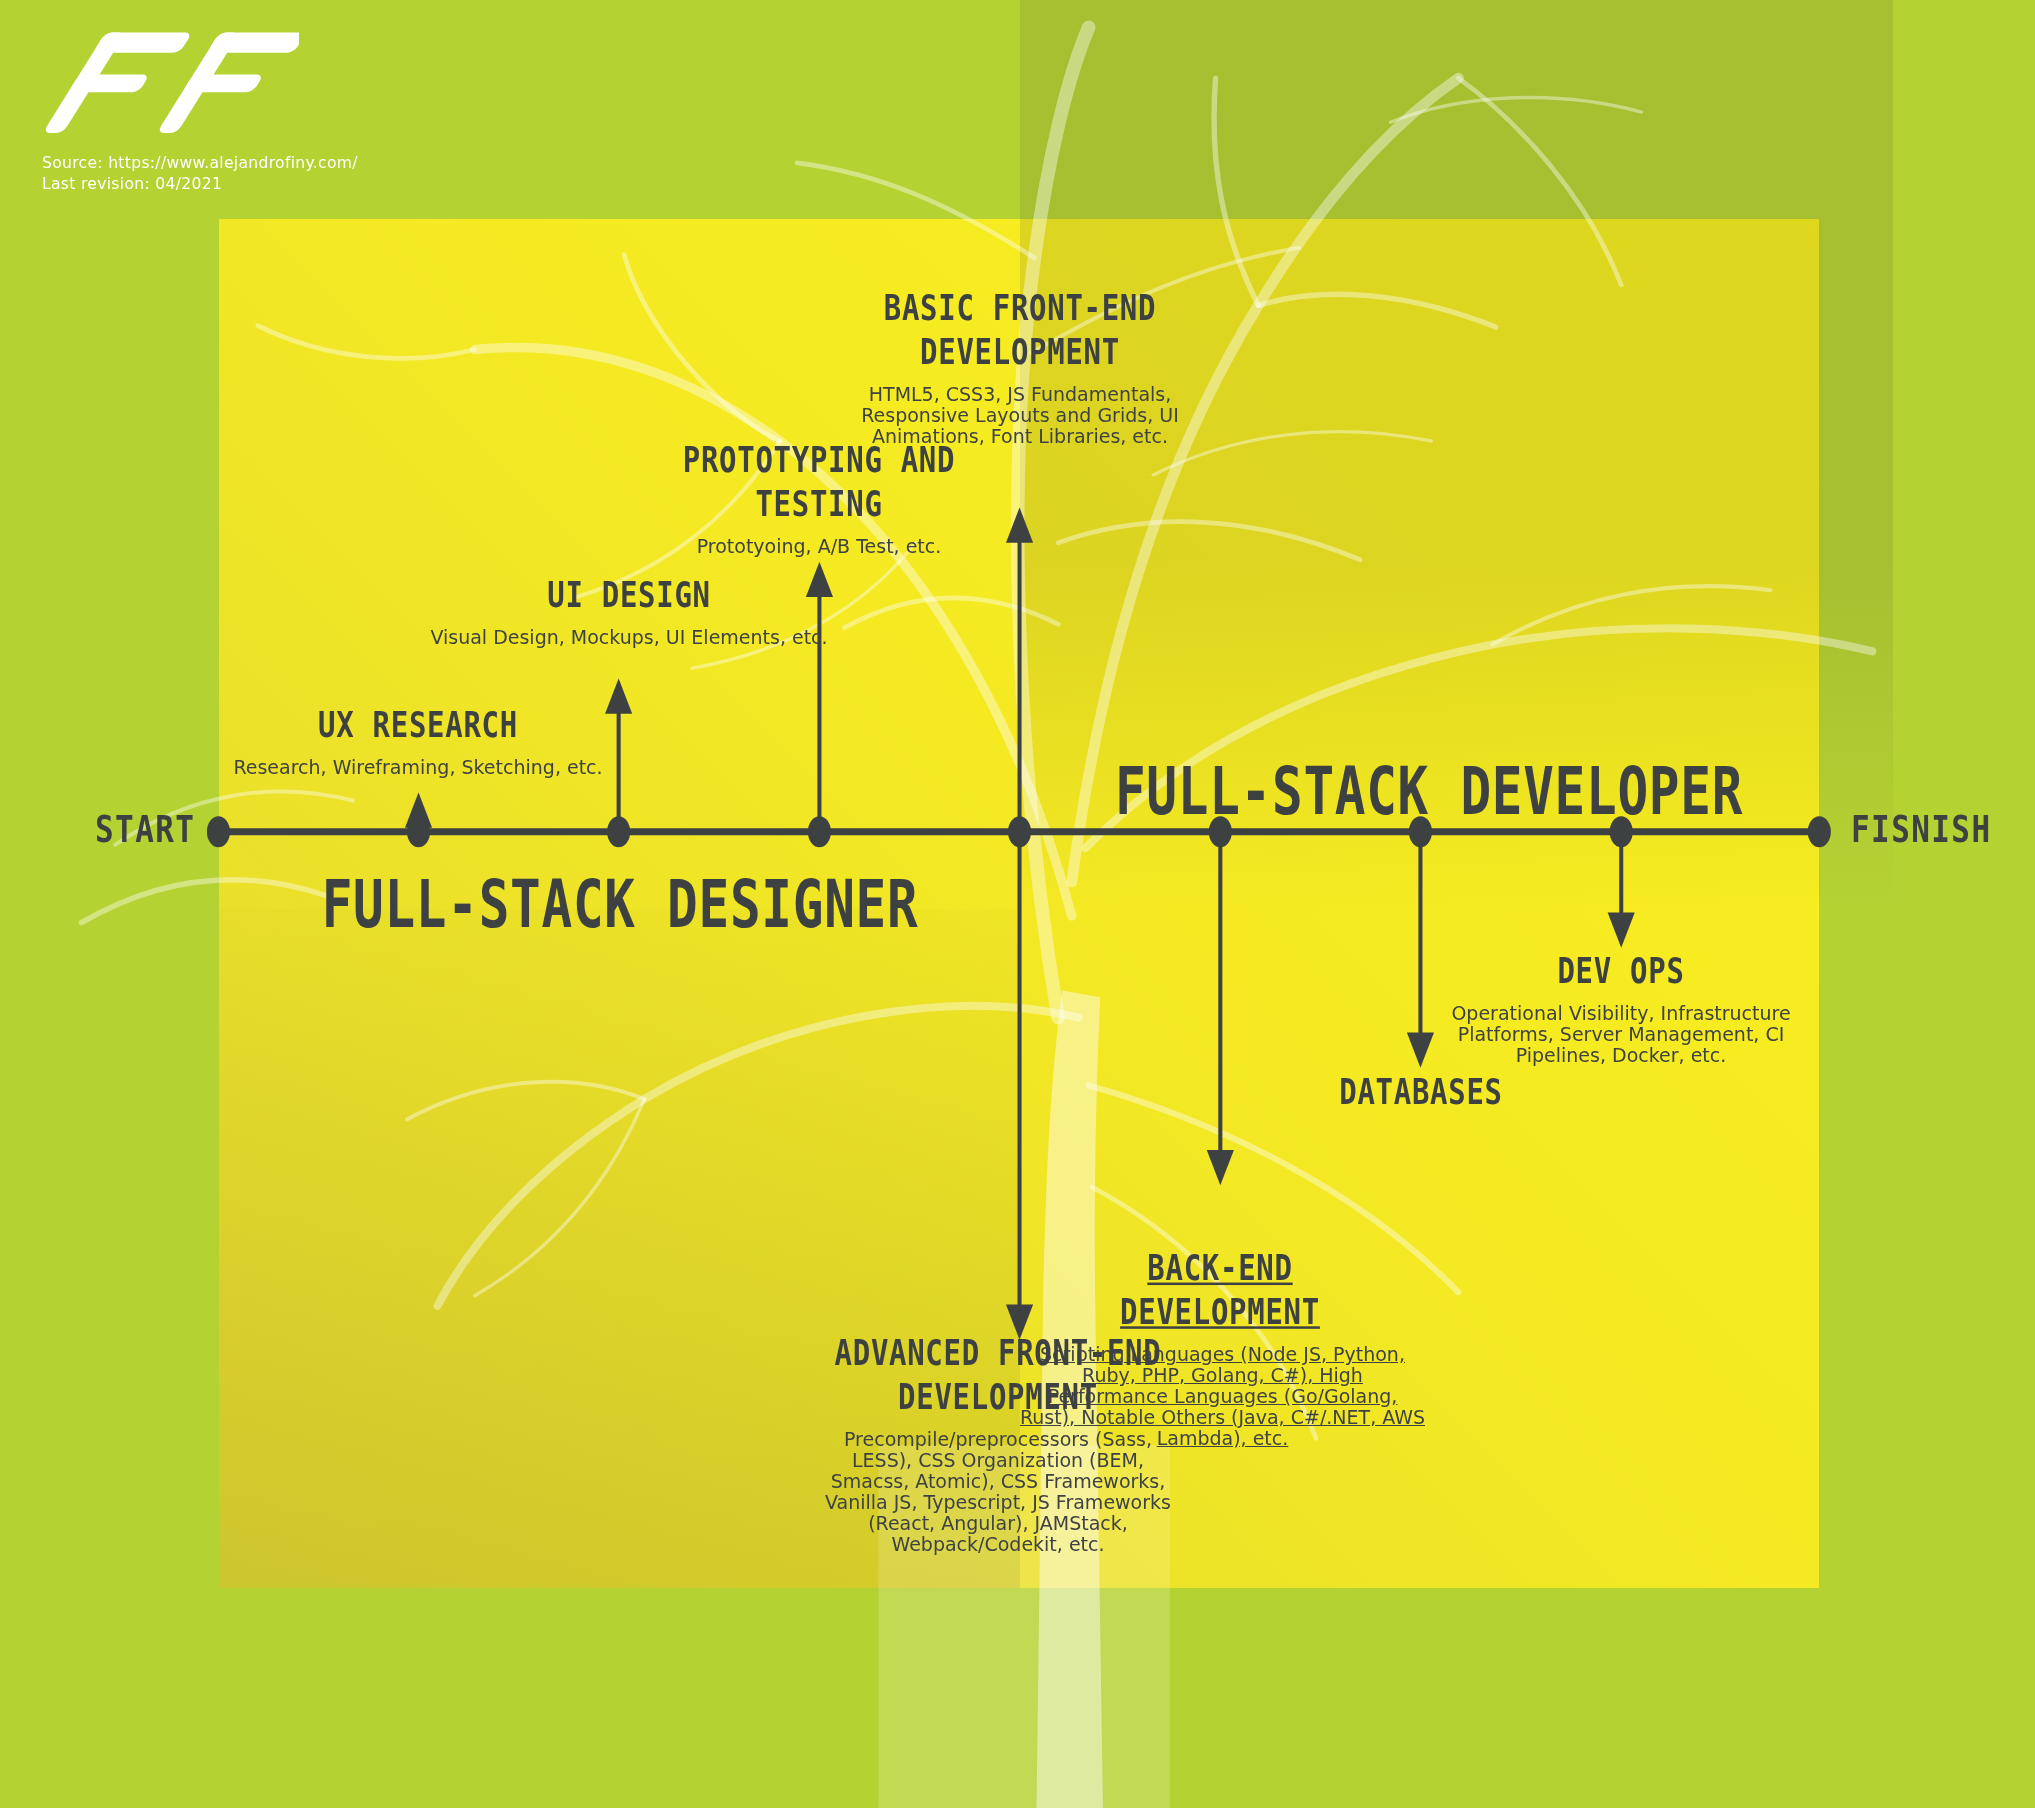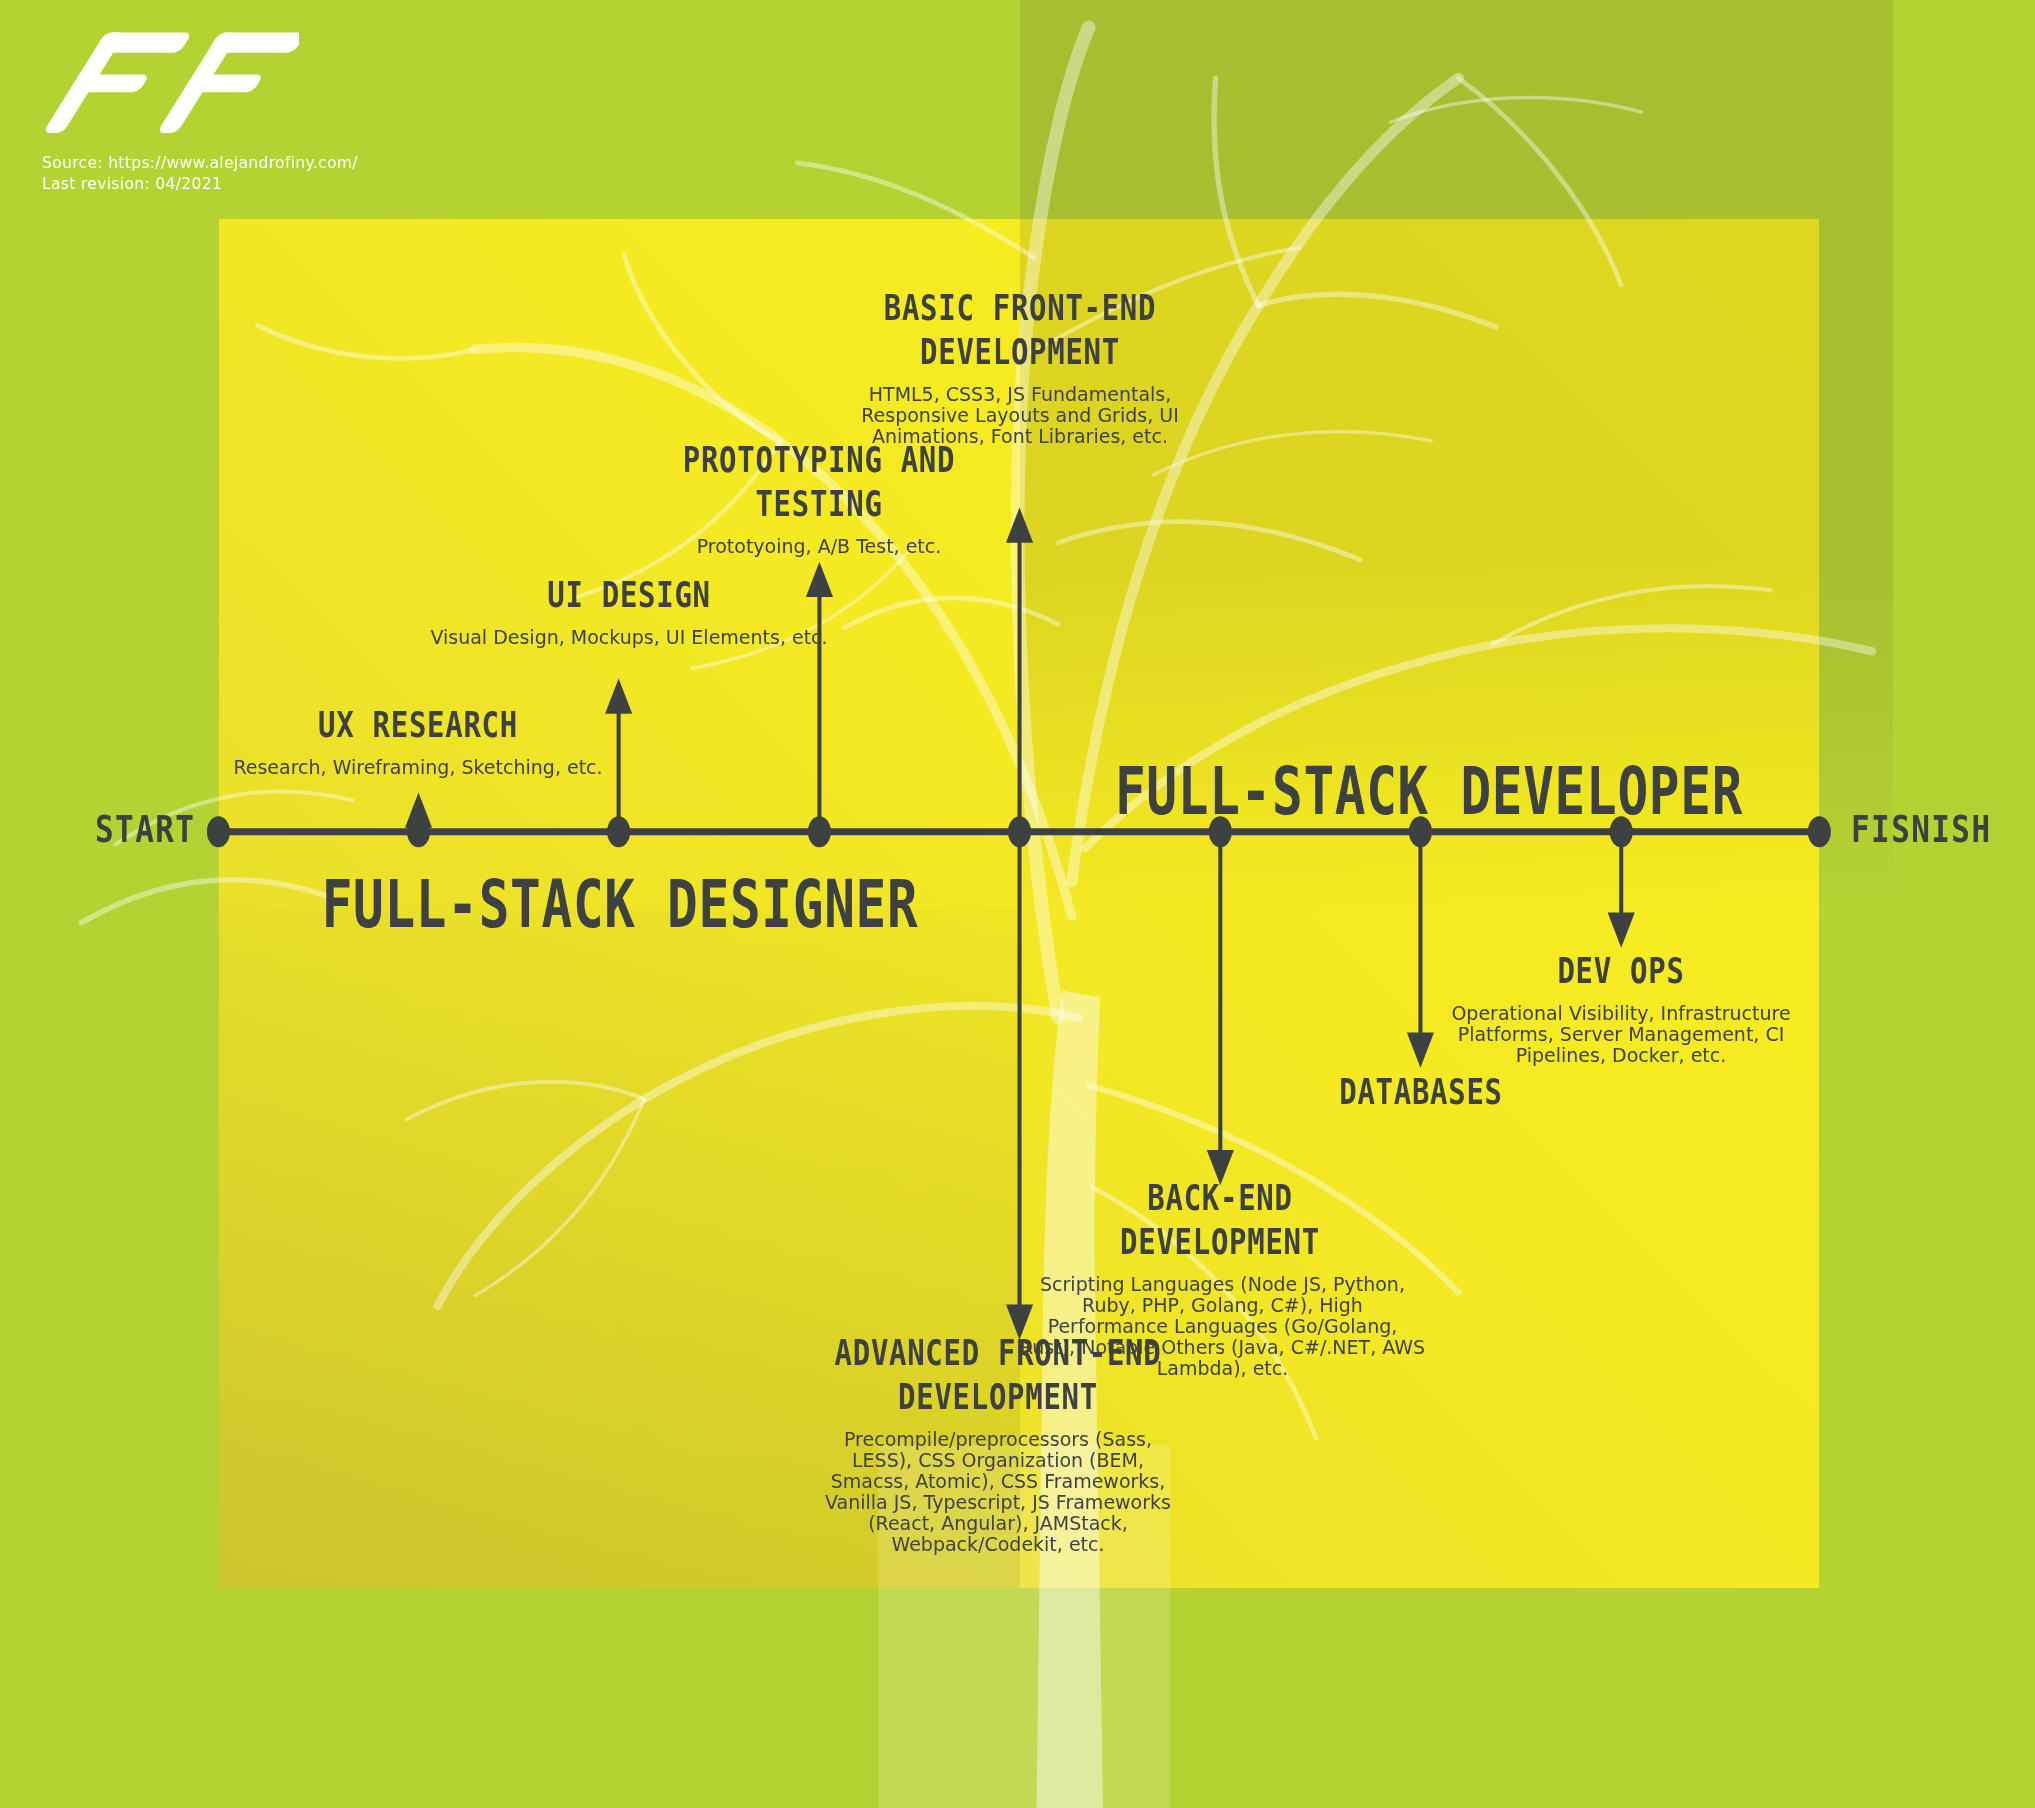--- a/index.html
+++ b/index.html
@@ -173,21 +173,21 @@
   </div>
   <div class="milestone" style="left:803px;top:304px;width:434px;">
     <div class="ms-title" style="width:299px;">BASIC FRONT-END DEVELOPMENT</div>
     <div class="ms-desc" style="width:353px;">HTML5, CSS3, JS Fundamentals, Responsive Layouts and Grids, UI Animations, Font Libraries, etc.</div>
   </div>
 
   <div class="milestone" style="left:781px;top:1349px;width:434px;">
     <div class="ms-title" style="width:380px;">ADVANCED FRONT-END DEVELOPMENT</div>
     <div class="ms-desc" style="width:353px;">Precompile/preprocessors (Sass, LESS), CSS Organization (BEM, Smacss, Atomic), CSS Frameworks, Vanilla JS, Typescript, JS Frameworks (React, Angular), JAMStack, Webpack/Codekit, etc.</div>
   </div>
-  <div class="milestone" style="left:1003px;top:1194px;width:434px;">
+  <div class="milestone" style="left:1003px;top:1264px;width:434px;text-decoration:underline;">
     <div class="ms-title" style="width:312px;">BACK-END DEVELOPMENT</div>
     <div class="ms-desc" style="width:407px;margin-left:16px;">Scripting Languages (Node JS, Python, Ruby, PHP, Golang, C#), High Performance Languages (Go/Golang, Rust), Notable Others (Java, C#/.NET, AWS Lambda), etc.</div>
   </div>
   <div class="milestone" style="left:1204px;top:1079px;width:434px;">
     <div class="ms-title">DATABASES</div>
   </div>
   <div class="milestone" style="left:1404px;top:958px;width:434px;">
     <div class="ms-title">DEV OPS</div>
     <div class="ms-desc" style="width:380px;">Operational Visibility, Infrastructure Platforms, Server Management, CI Pipelines, Docker, etc.</div>
   </div>

